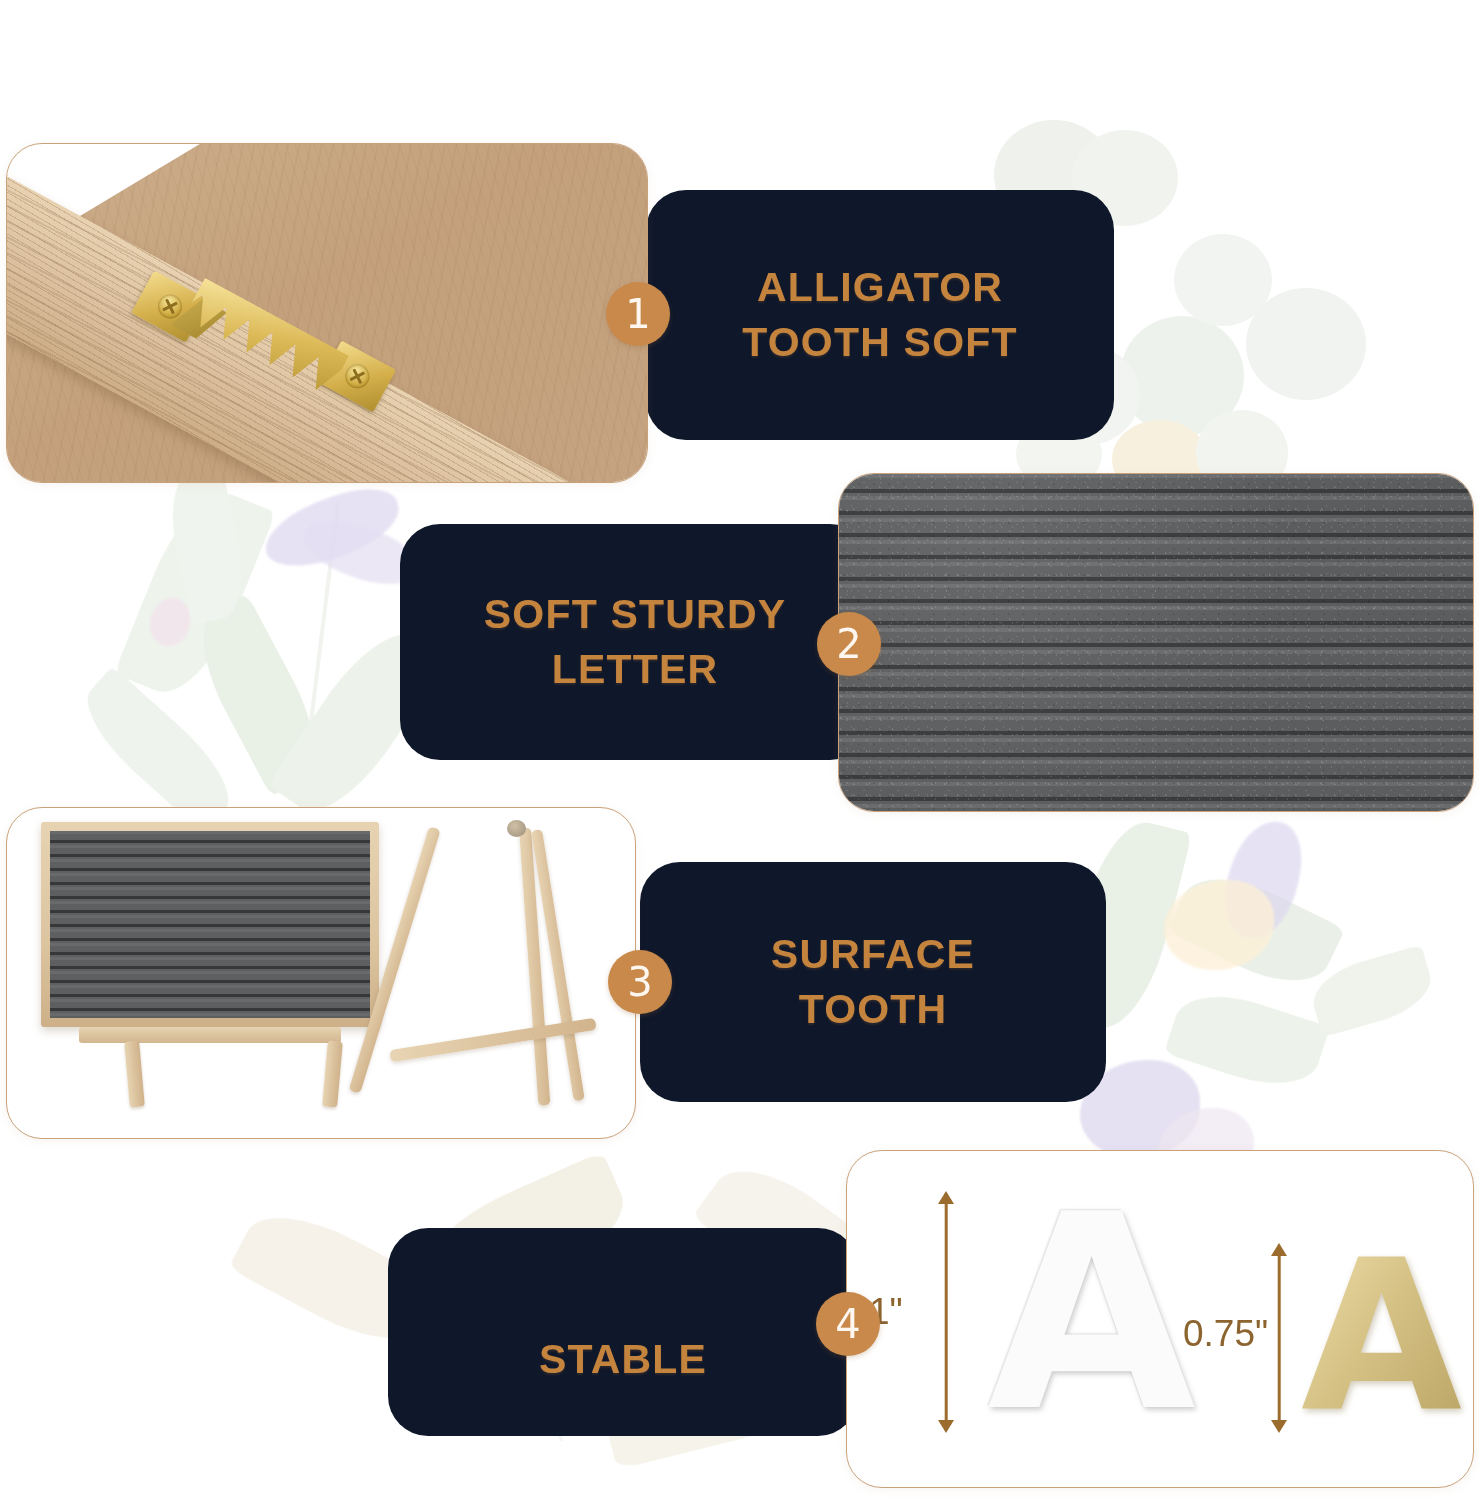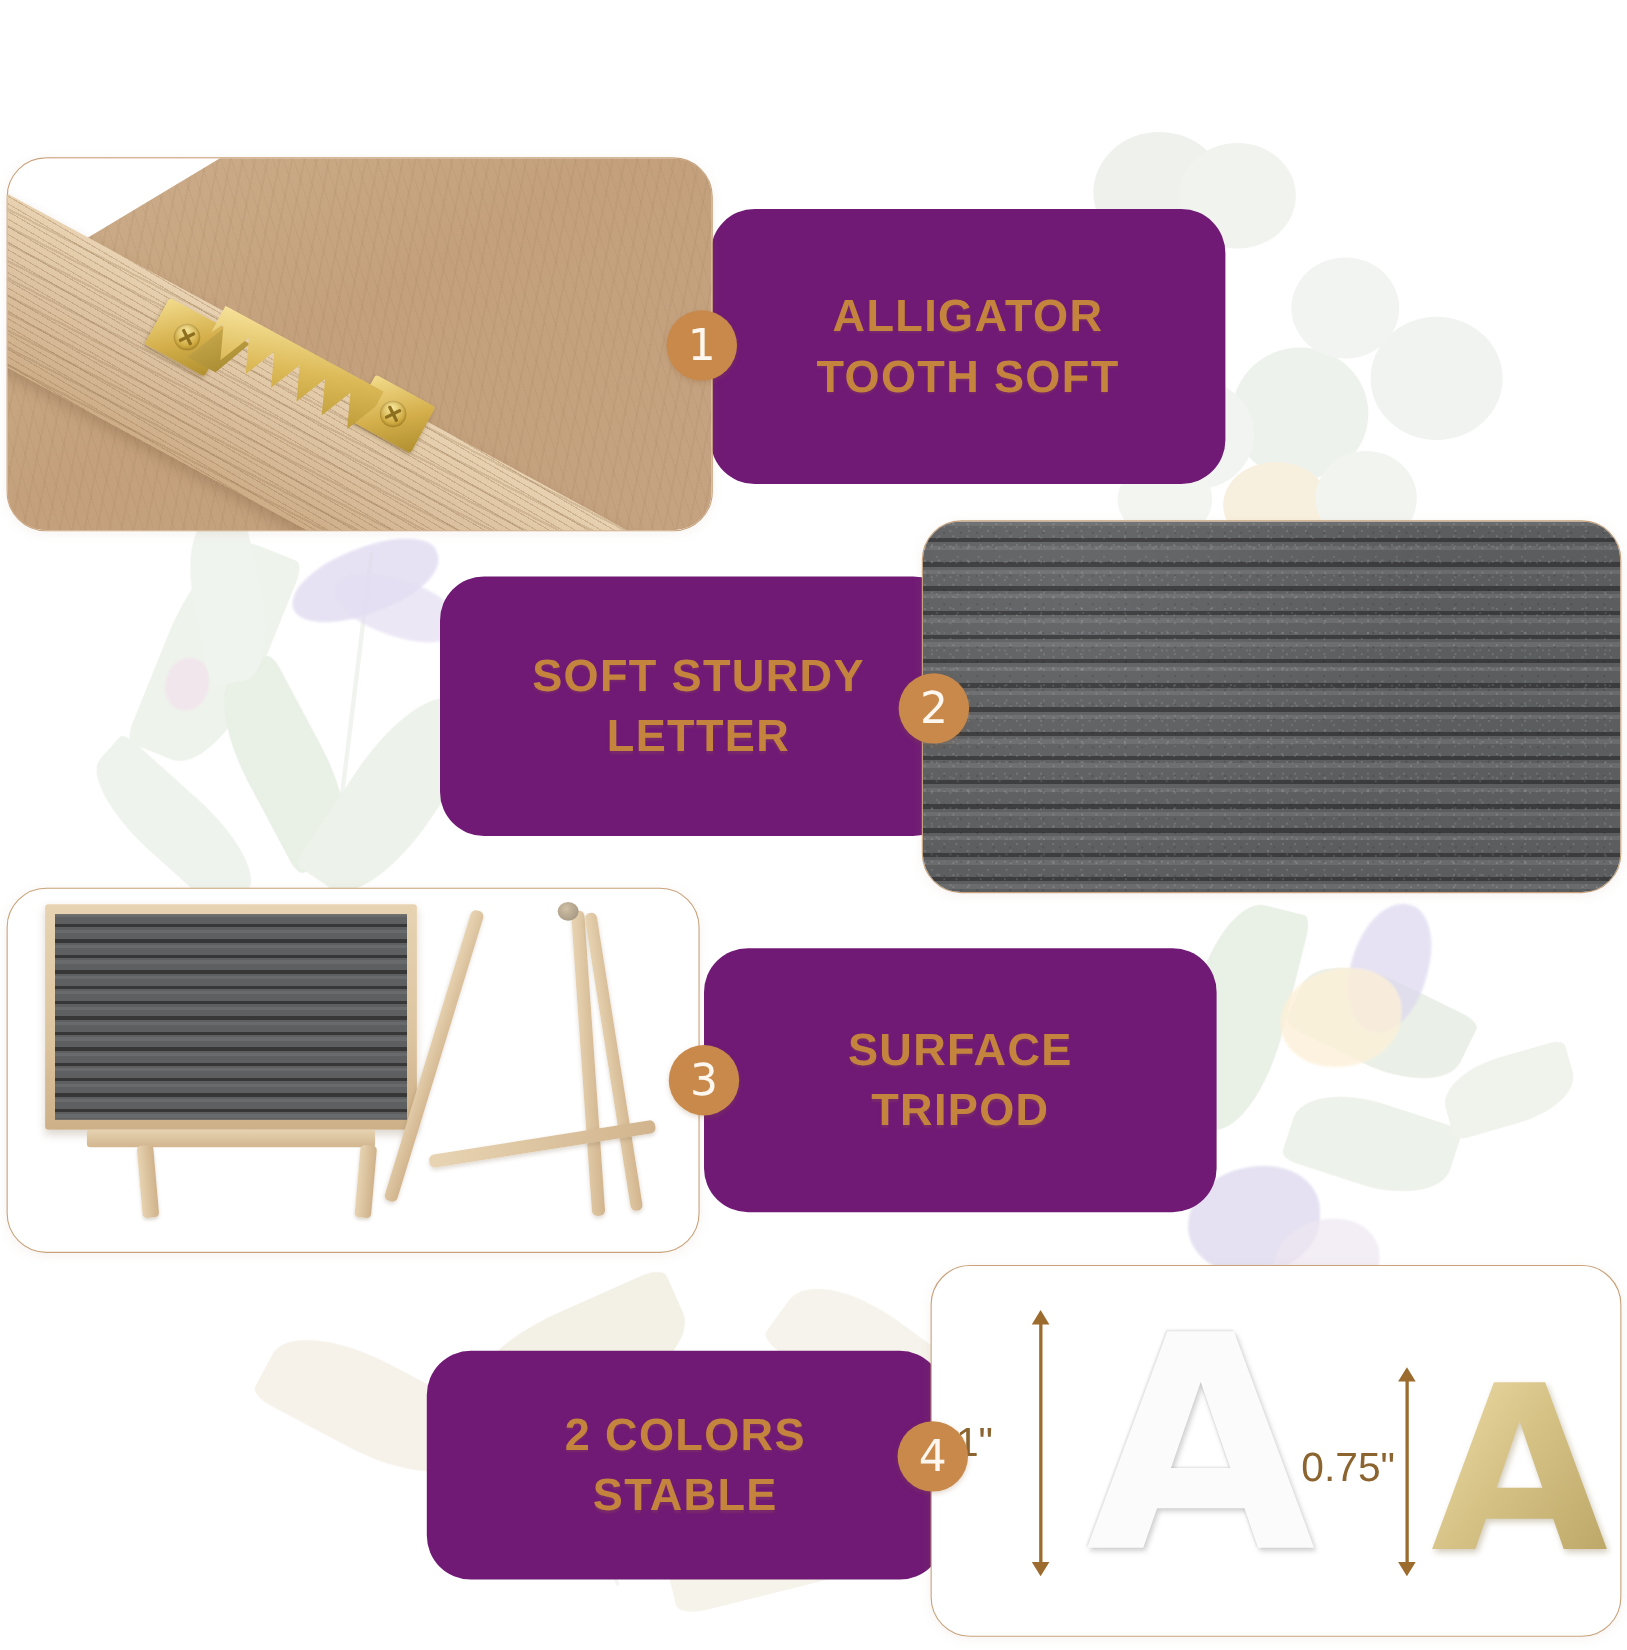--- a/index.html
+++ b/index.html
@@ -35,21 +35,21 @@
     line-height:1;
   }
 
   
   .photo-panel{
     position:absolute;border:1.6px solid #c9a27a;border-radius:36px;
     background:#ffffff;overflow:hidden;z-index:4;
     box-shadow:0 2px 10px rgba(180,150,120,.10);
   }
   .text-panel{
-    position:absolute;background:#701a75;border-radius:40px;z-index:3;
+    position:absolute;background:#0f172a;border-radius:40px;z-index:3;
   }
   .text-panel .label{
     position:absolute;left:0;right:0;top:50%;transform:translateY(-50%);
     text-align:center;color:#c5843e;font-weight:bold;
     font-size:41px;line-height:1.34;letter-spacing:1.2px;
     text-shadow:0 2px 2px rgba(160,110,60,.18);
   }
   .badge{
     position:absolute;width:64px;height:64px;border-radius:50%;
     background:#c8894a;color:#fdf7ef;z-index:8;
@@ -249,21 +249,21 @@
   <div class="photo-panel" id="p2">
     <div class="felt"></div>
     <div class="felt-grain"></div>
   </div>
 
   <div class="badge" style="left:817px;top:612px;">2</div>
 
   <div class="text-panel" id="t3" style="left:640px;top:862px;width:466px;height:240px;">
     <div class="label">
       <span>SURFACE</span><br>
-      <span>TRIPOD</span>
+      <span>TOOTH</span>
     </div>
   </div>
 
   <div class="photo-panel" id="p3">
     <div class="board-frame">
       <div class="board-face"></div>
     </div>
     <div class="board-ledge"></div>
     <div class="leg" style="left:120px;top:233px;width:15px;height:66px;transform:rotate(-5deg);"></div>
     <div class="leg" style="left:318px;top:233px;width:15px;height:66px;transform:rotate(5deg);"></div>
@@ -273,21 +273,21 @@
       <div class="e-bar" style="left:120px;top:8px;width:11px;height:274px;transform:rotate(-9deg);transform-origin:top center;"></div>
       <div class="e-bar" style="left:-22px;top:212px;width:208px;height:12px;transform:rotate(-9deg);"></div>
       <div class="e-knob"></div>
     </div>
   </div>
 
   <div class="badge" style="left:608px;top:950px;">3</div>
 
   <div class="text-panel" id="t4" style="left:388px;top:1228px;width:470px;height:208px;">
     <div class="label">
-      <span>2 COLORS</span><br>
+      <br>
       <span>STABLE</span>
     </div>
   </div>
 
   <div class="photo-panel" id="p4">
 
     <div class="dim" style="left:84px;top:40px;width:30px;height:242px;">
       <div class="ah up"></div>
       <div class="line"></div>
       <div class="ah dn"></div>

